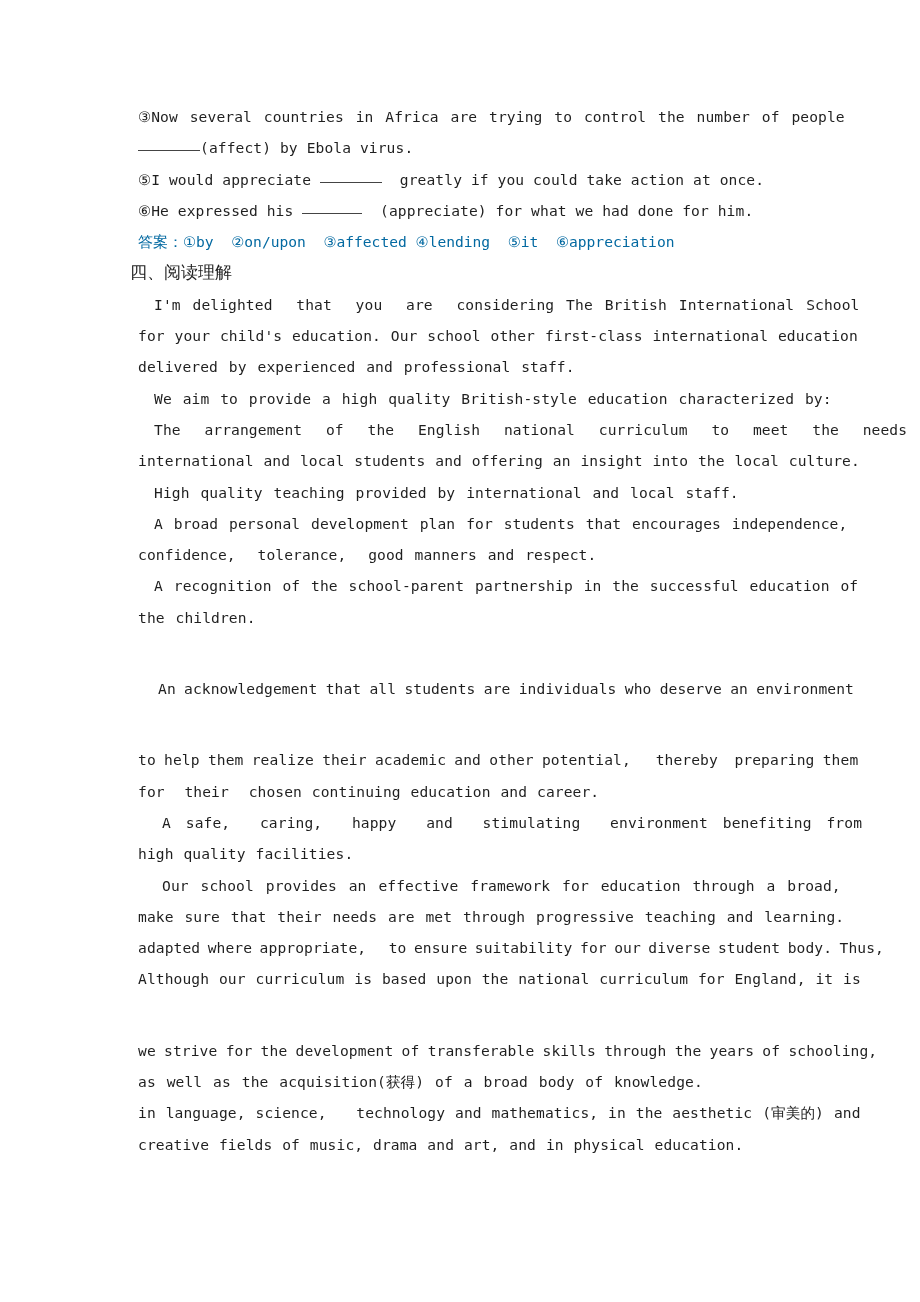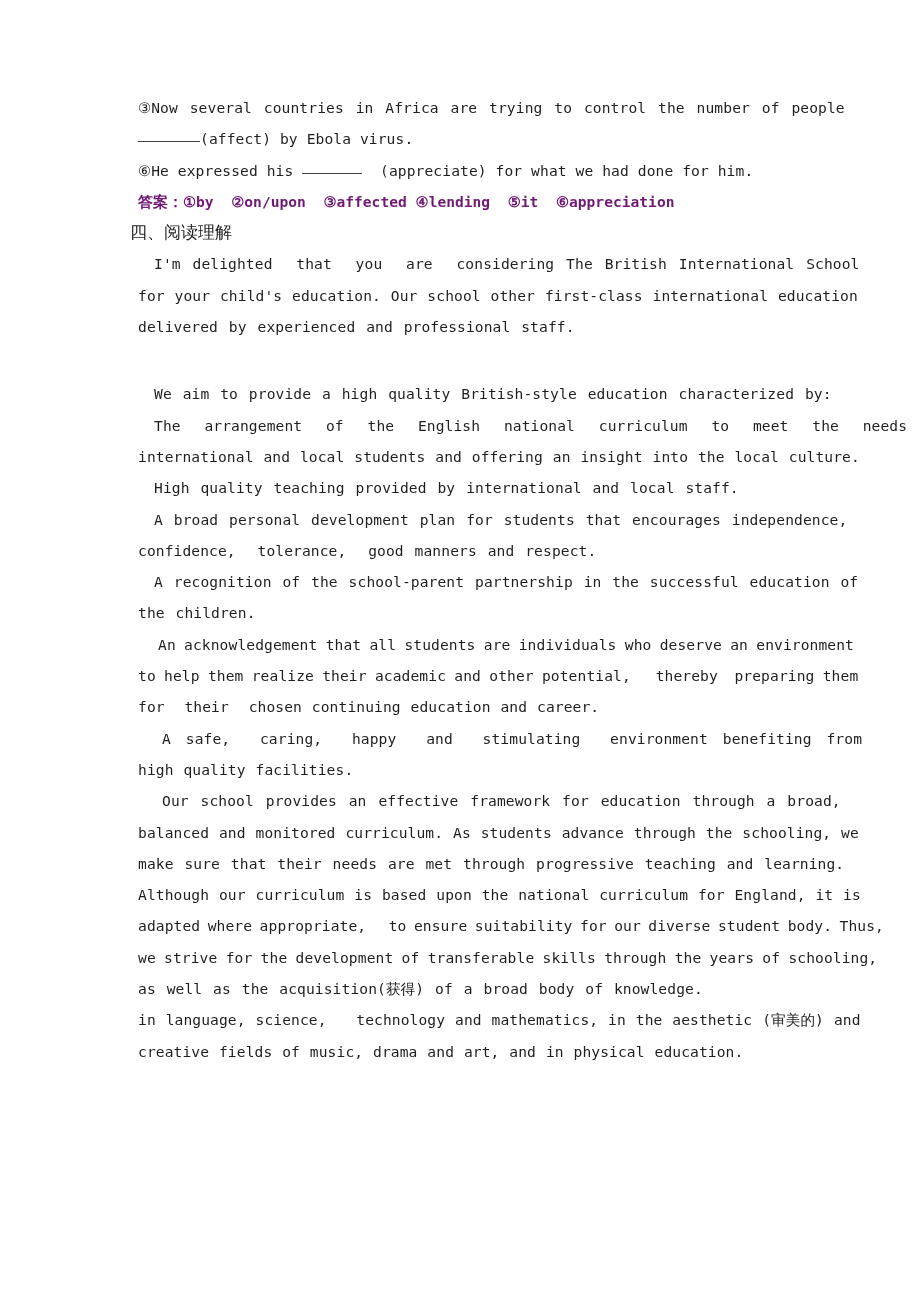--- a/index.html
+++ b/index.html
@@ -17,62 +17,61 @@
   .page {
     position: relative;
     width: 920px;
     height: 1302px;
     background: #ffffff;
     box-sizing: border-box;
   }
   .content {
     position: absolute;
     left: 138px;
-    top: 92px;
+    top: 101px;
     width: 652px;
   }
   
   .line {
     font-size: 14.6px;
     line-height: 31.3px;
     height: 31.3px;
     white-space: pre;
     color: #1f1f1f;
     letter-spacing: 0.1px;
   }
   
   .line.j {
     white-space: pre;
   }
   .ws1  { word-spacing: 1px; }
   .ws2  { word-spacing: 2px; }
   .ws3  { word-spacing: 3px; }
   .ws6  { word-spacing: 6px; }
-  .wsn1 { word-spacing: -0.6px; }
+  .wsn1 { word-spacing: -0.6px; margin-top: 40px; }
   .wsn2 { word-spacing: -1.4px; }
 
   .cjk {
     font-family: "DejaVu Sans", "Liberation Sans", sans-serif;
     font-size: 15px;
   }
   .heading-cjk {
     font-family: "DejaVu Sans", "Liberation Sans", sans-serif;
     font-size: 17px;
     line-height: 31.3px;
     height: 31.3px;
     white-space: pre;
     color: #1f1f1f;
   }
   .ansline {
     font-size: 14.6px;
     line-height: 31.3px;
     height: 31.3px;
     white-space: pre;
-    color: #701a75;
-    font-weight: bold;
+    color: #0369a1;
   }
   .blank {
     display: inline-block;
     border-bottom: 1px solid #444;
     vertical-align: 2px;
   }
   .blank.b1 { width: 62px; }
   .blank.b2 { width: 58px; }
   .blank.b3 { width: 62px; }
   .blank.b4 { width: 60px; }
@@ -80,48 +79,48 @@
 </head>
 <body>
 
 <div class="page">
   <div class="content">
 
     <div class="line j ws3">③Now several countries in Africa are trying to control the number of people</div>
     <div class="line"><span class="blank b1"></span><span>(affect) by Ebola virus.</span></div>
 
 
+    <div class="line"><span>⑤I would appreciate</span><span> </span><span class="blank b3"></span><span>  </span><span>greatly if you could take action at once.</span></div>
 
     <div class="line"><span>⑥He expressed his</span><span> </span><span class="blank b4"></span><span>  </span><span>(appreciate) for what we had done for him.</span></div>
 
     <div class="ansline"><span class="cjk">答案：</span><span>①by  ②on/upon  ③affected ④lending  ⑤it  ⑥appreciation</span></div>
 
     <div class="heading-cjk" style="margin-left:-8px;">四、阅读理解</div>
 
 
     <div class="line j ws3" style="text-indent:16px;">I'm delighted  that  you  are  considering The British International School</div>
     <div class="line j ws1">for your child's education. Our school other first-class international education</div>
     <div class="line j ws2">delivered by experienced and professional staff.</div>
-    <div class="line j ws2" style="text-indent:16px;margin-top:36px;">We aim to provide a high quality British-style education characterized by:</div>
+    <div class="line j ws2" style="text-indent:16px;">We aim to provide a high quality British-style education characterized by:</div>
     <div class="line j ws3" style="text-indent:16px;">The  arrangement  of  the  English  national  curriculum  to  meet  the  needs  of</div>
     <div class="line j ws1">international and local students and offering an insight into the local culture.</div>
     <div class="line j ws2" style="text-indent:16px;">High quality teaching provided by international and local staff.</div>
     <div class="line j ws2" style="text-indent:16px;">A broad personal development plan for students that encourages independence,</div>
     <div class="line j ws2">confidence,  tolerance,  good manners and respect.</div>
     <div class="line j ws2" style="text-indent:16px;">A recognition of the school-parent partnership in the successful education of</div>
     <div class="line j ws2">the children.</div>
     <div class="line j wsn1" style="text-indent:20px;">An acknowledgement that all students are individuals who deserve an environment</div>
     <div class="line j wsn1">to help them realize their academic and other potential,   thereby  preparing them</div>
     <div class="line j ws1">for  their  chosen continuing education and career.</div>
     <div class="line j ws6" style="text-indent:24px;">A safe,  caring,  happy  and  stimulating  environment benefiting from</div>
     <div class="line j ws1">high quality facilities.</div>
     <div class="line j ws3" style="text-indent:24px;">Our school provides an effective framework for education through a broad,</div>
-    <div class="line j ws1">balanced and monitored curriculum. As students advance through the schooling, we</div>
     <div class="line j ws2">make sure that their needs are met through progressive teaching and learning.</div>
+    <div class="line j wsn2">adapted where appropriate,   to ensure suitability for our diverse student body. Thus,</div>
     <div class="line j ws1">Although our curriculum is based upon the national curriculum for England, it is</div>
-    <div class="line j wsn2">adapted where appropriate,   to ensure suitability for our diverse student body. Thus,</div>
     <div class="line j wsn1">we strive for the development of transferable skills through the years of schooling,</div>
     <div class="line j ws2">as well as the acquisition(获得) of a broad body of knowledge.</div>
     <div class="line j ws1">in language, science,   technology and mathematics, in the aesthetic (审美的) and</div>
     <div class="line j ws1">creative fields of music, drama and art, and in physical education.</div>
 
   </div>
 </div>
 
 </body></html>

